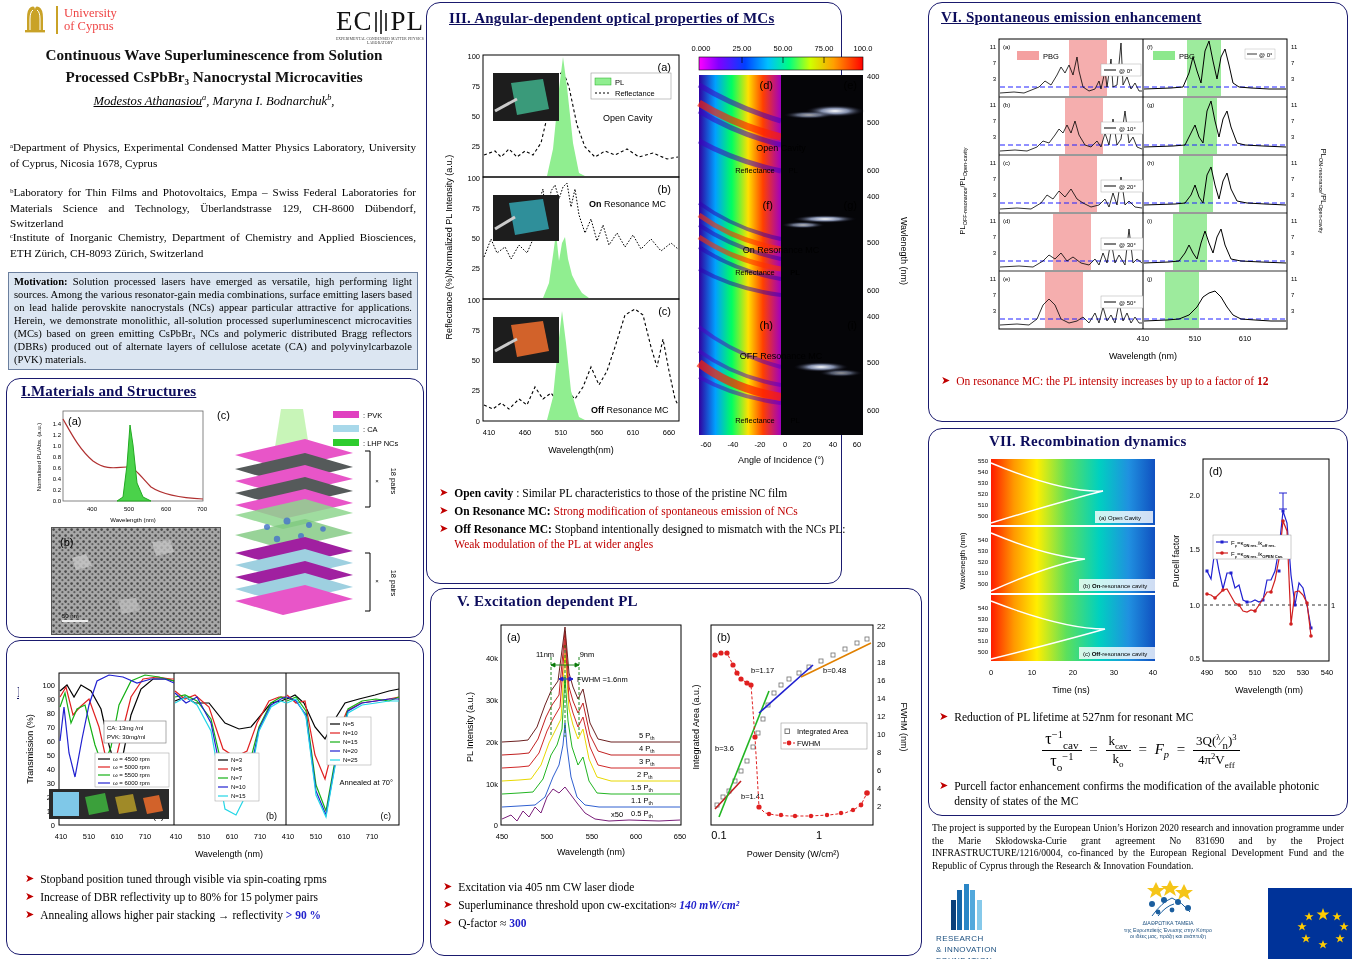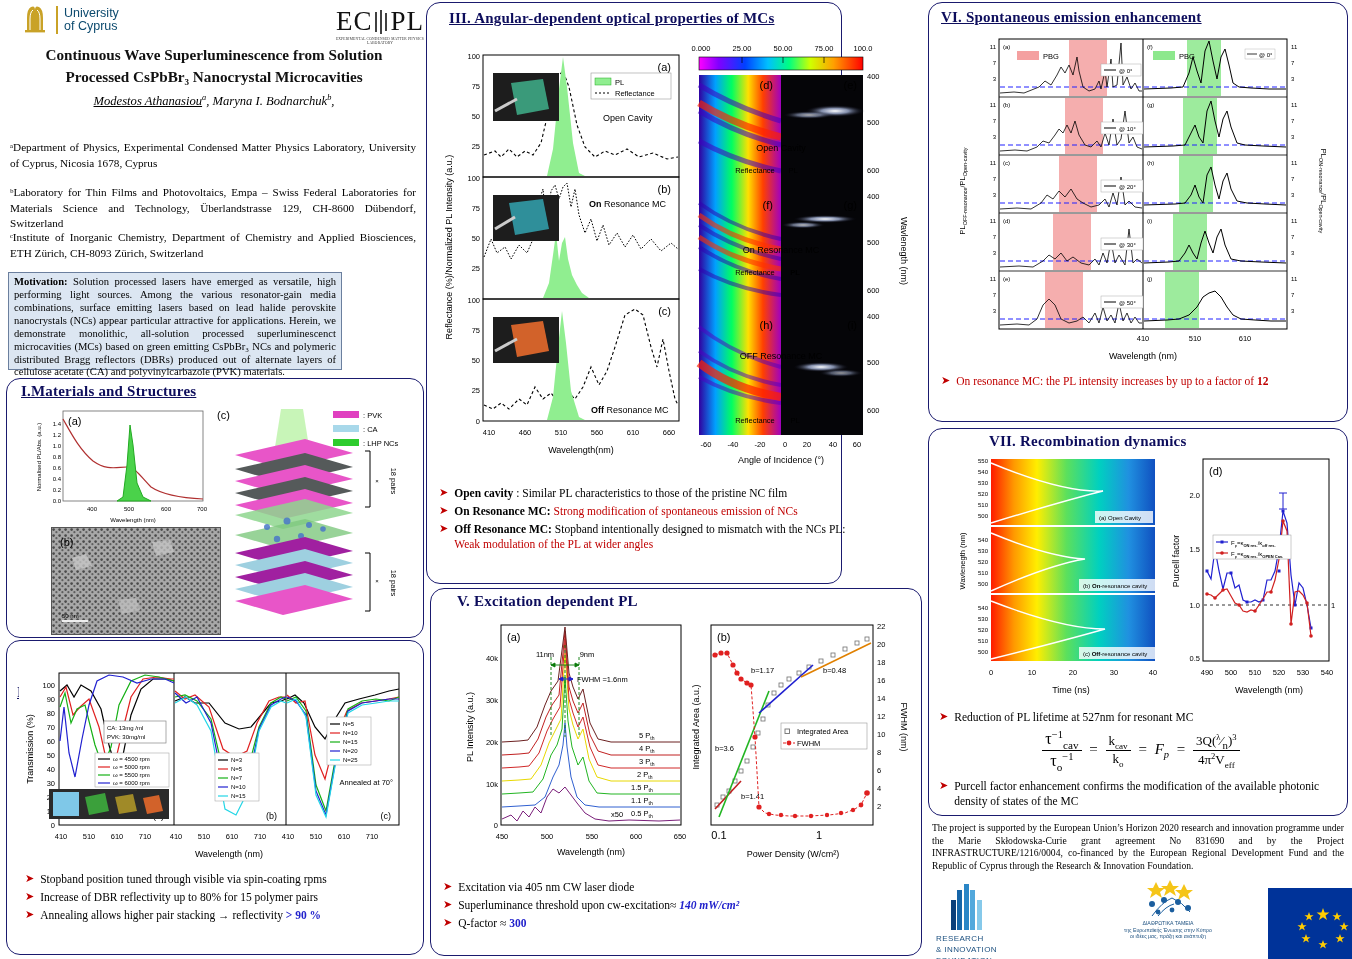--- a/index.html
+++ b/index.html
@@ -32,38 +32,38 @@
   .arrow { color:#c00000; font-size:11px; line-height:1.25; flex:0 0 auto; }
   .btxt { font-size:11.5px; line-height:1.3; font-family:"Liberation Serif", serif; }
   .red { color:#c00000; }
   .blue { color:#2222cc; }
   .bold { font-weight:bold; }
 
   
   #header { position:absolute; left:0; top:0; width:424px; height:380px; }
   .logo-uc { position:absolute; left:20px; top:4px; display:flex; align-items:center; gap:6px;}
   .uc-mark { width:30px; height:32px; position:relative; }
-  .uc-txt { font-size:12.5px; line-height:1.05; color:#0c4a6e; font-family:Liberation Sans, sans-serif;}
+  .uc-txt { font-size:12.5px; line-height:1.05; color:#ef4444; font-family:Liberation Serif, serif;}
   .uc-bar { width:2px; height:28px; background:#c9a227; }
   .logo-ecmpl { position:absolute; left:325px; top:6px; text-align:center; }
   .ecmpl-main { font-size:27px; letter-spacing:1px; font-family:"Liberation Serif", serif; color:#111; }
   .ecmpl-sub { font-size:3.6px; letter-spacing:.2px; color:#333; width:110px;}
   .ptitle { position:absolute; left:14px; top:44px; width:400px; text-align:center;
             font-weight:bold; font-size:15.2px; line-height:1.45; color:#111; }
   .authors { position:absolute; left:14px; top:92px; width:400px; text-align:center;
              font-style:italic; font-size:12.6px; line-height:1.45; }
   .authors u { text-decoration:underline; }
   sup { font-size:.66em; }
   .aff { position:absolute; left:10px; width:406px; font-size:11.2px; line-height:1.4;
          text-align:justify; }
   #aff-a { top:140px; }
   #aff-b { top:185px; }
   #aff-c { top:230px; }
   .motivation {
-    position:absolute; left:8px; top:272px; width:334px; height:98px;
+    position:absolute; left:8px; top:272px; width:410px; height:98px;
     background:#dce6f2; border:1px solid #6b7f9e; padding:3px 5px;
     font-size:10.6px; line-height:1.22; text-align:justify;
   }
 
   
   #secI { left:6px; top:378px; width:418px; height:260px; }
   #secI .sec-title { position:absolute; left:14px; top:4px; }
   .fig-I-a { position:absolute; left:24px; top:26px; width:180px; height:122px; }
   .fig-I-b { position:absolute; left:44px; top:148px; width:170px; height:108px;
              background:#9c9c9c; border:1px solid #555; }

